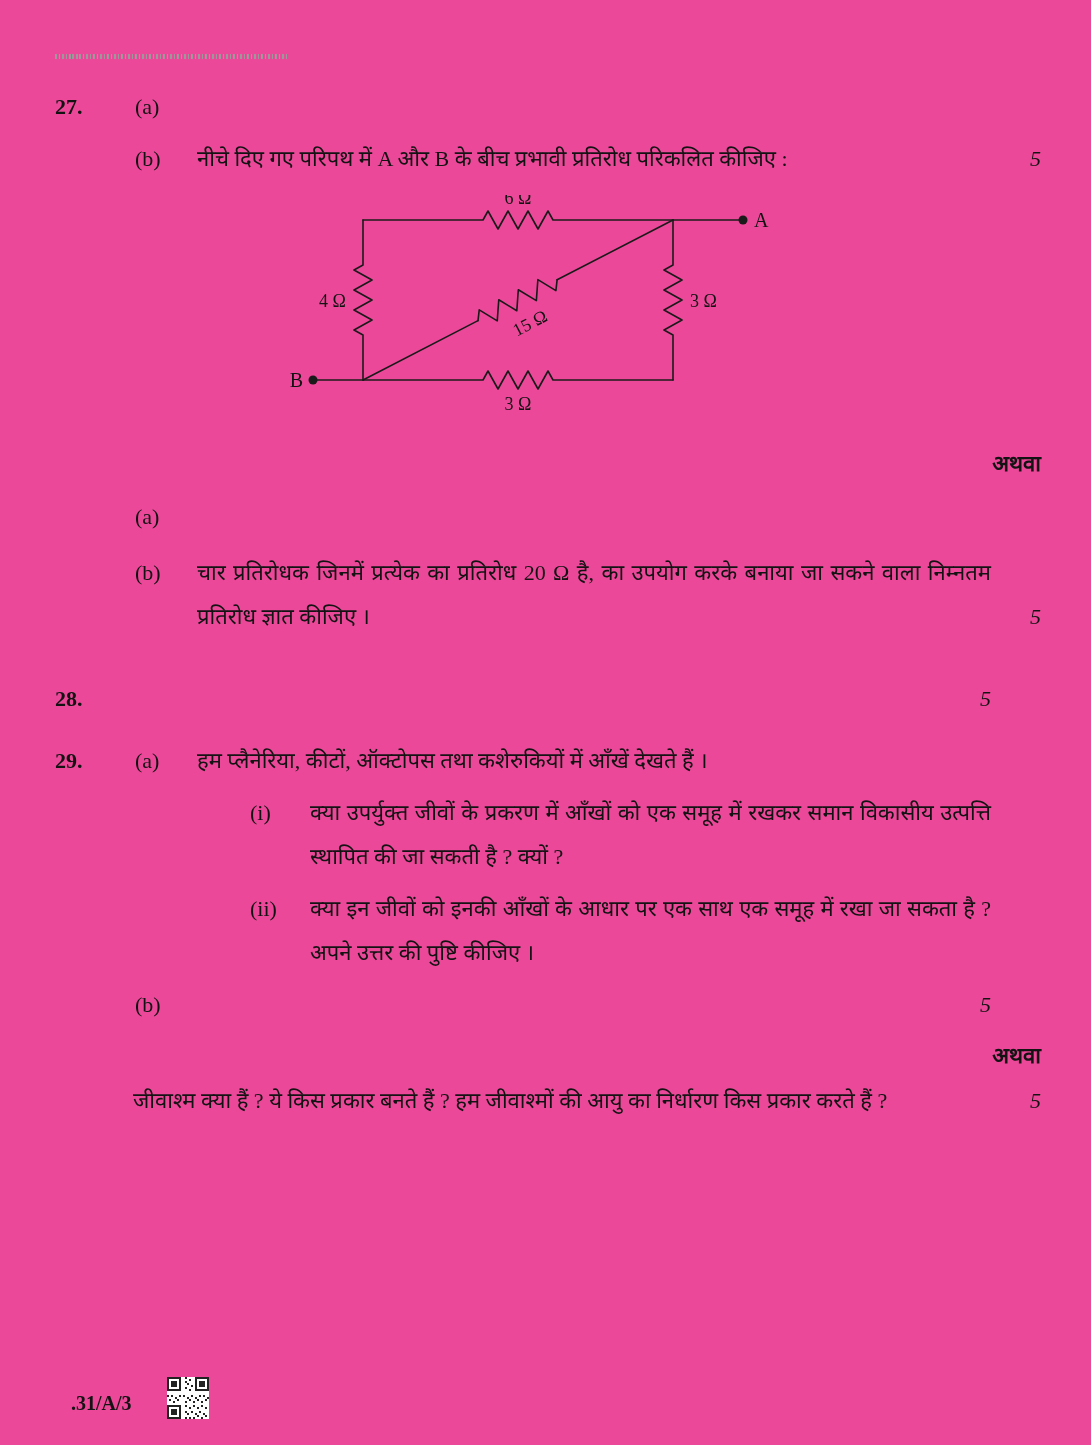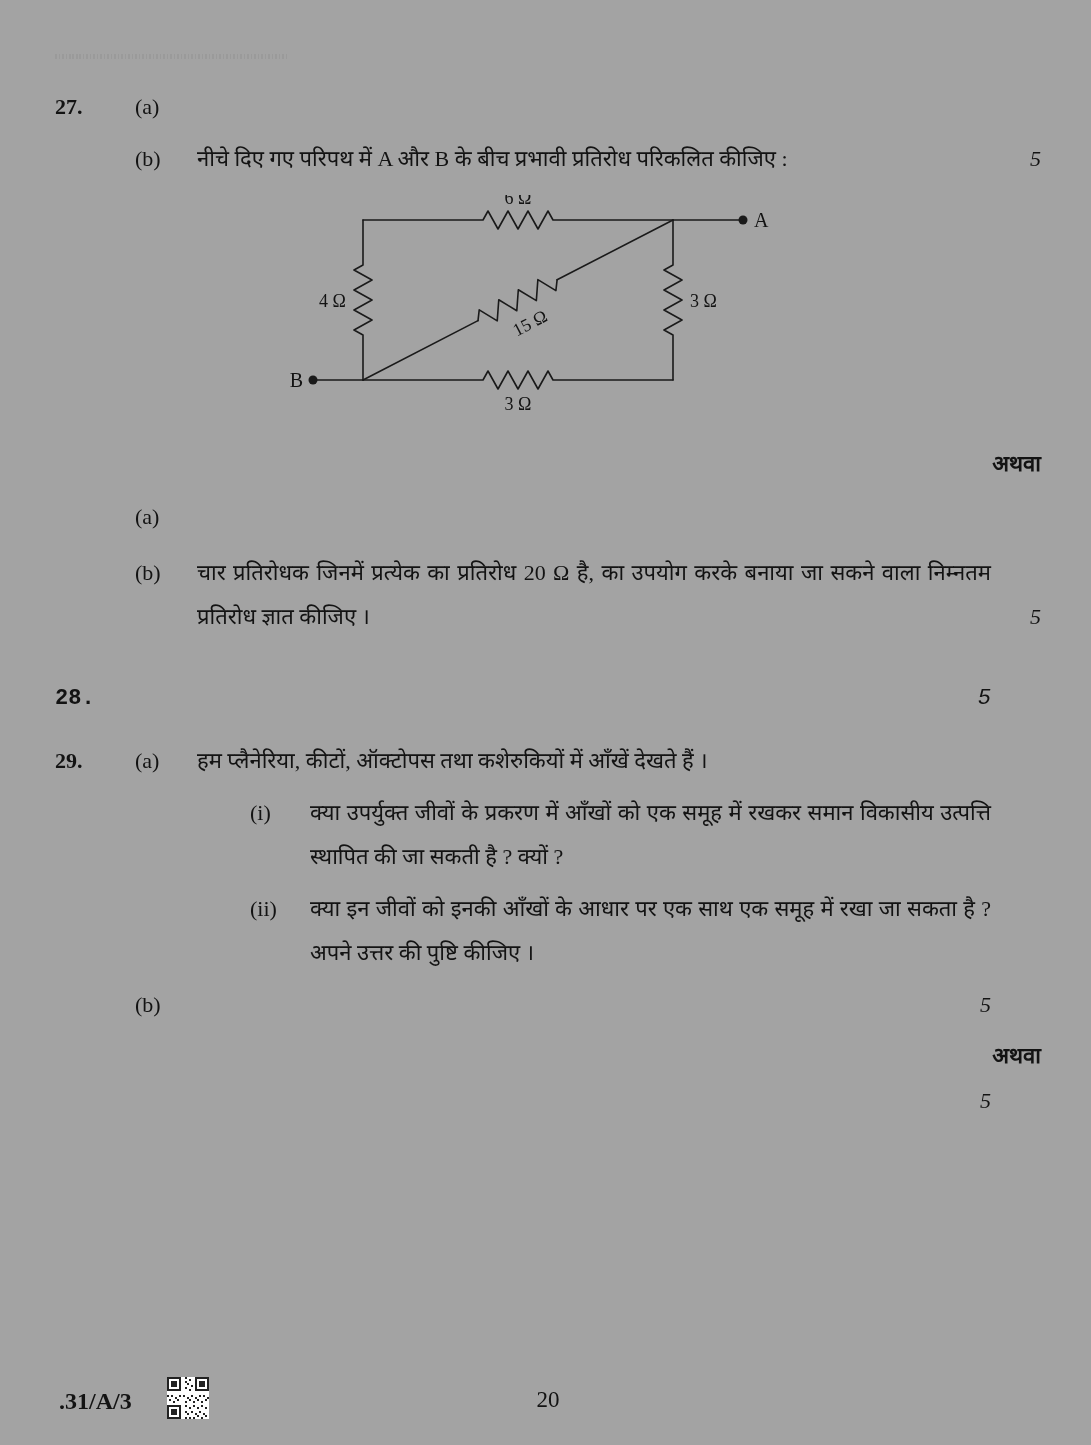--- a/index.html
+++ b/index.html
@@ -1,17 +1,17 @@
 <!DOCTYPE html>
 <html><head>
 <meta charset="utf-8">
 <style>
   html,body { margin:0; padding:0; background:#e8e8e8; }
   .page {
-    width:1091px; height:1445px; background:#a3a3a3; color:#131313;
+    width:1091px; height:1445px; background:#ec4899; color:#131313;
     position:relative; box-sizing:border-box; overflow:hidden;
     padding:52px 50px 0 55px; margin:0 auto;
     font-family:"Liberation Serif","DejaVu Serif",serif;
   }
   .micro {
     width:232px; height:5px; margin:2px 0 26px 0;
     background:repeating-linear-gradient(90deg,#9a9a9a 0 1.5px,transparent 1.5px 3.5px);
   }
   .row { display:grid; grid-template-columns:80px 62px 1fr 50px; font-size:22px; line-height:2.0; }
   .row.q28row { grid-template-columns:80px 1fr 50px; }
@@ -19,25 +19,25 @@
   .row.orrow  { grid-template-columns:78px 1fr 50px; }
   .num { font-weight:bold; }
   .txt { text-align:justify; }
   .marks { font-style:italic; text-align:right; align-self:end; }
   .or-head { text-align:right; font-weight:bold; font-size:22px; margin:20px 0 18px 0; }
   .circuit { display:flex; justify-content:center; margin:14px 0 4px 0; }
   .circuit svg { font-family:"Liberation Serif","DejaVu Serif",serif; }
   .mt8  { margin-top:8px; }
   .mt12 { margin-top:12px; }
   .mt18 { margin-top:18px; }
-  .mt38 { margin-top:38px;font-family:Liberation Mono, monospace; }
+  .mt38 { margin-top:38px; }
   .footer {
     position:absolute; left:55px; right:50px; bottom:18px; height:52px;
   }
-  .footer .code { position:absolute; left:4px; bottom:12px; font-weight:bold; font-size:24px; }
+  .footer .code { position:absolute; left:16px; bottom:12px; font-weight:bold; font-size:20px; }
   .footer .qr { position:absolute; left:112px; bottom:4px; }
   .footer .pageno { position:absolute; left:0; right:0; bottom:14px; text-align:center; font-size:23px; }
 </style>
 </head>
 <body>
 
 <div class="page">
 
   <div class="micro"></div>
 
@@ -135,20 +135,21 @@
   <div class="row mt8">
     <div class="num"></div>
     <div class="lbl">(b)</div>
     <div class="marks">5</div>
   </div>
 
   <div class="or-head" style="margin:12px 0 10px 0;">अथवा</div>
 
   <div class="row orrow">
     <div></div>
+    <div class="txt">जीवाश्म क्या हैं ? ये किस प्रकार बनते हैं ? हम जीवाश्मों की आयु का निर्धारण किस प्रकार करते हैं ?</div>
     <div class="marks">5</div>
   </div>
 
   <div class="footer">
     <div class="code">.31/A/3</div>
     <div class="qr">
       <svg width="42" height="42" viewBox="0 0 21 21" shape-rendering="crispEdges">
         <rect width="21" height="21" fill="#ffffff"></rect>
         <g fill="#222222">
           <rect x="0" y="0" width="7" height="7"></rect>
@@ -161,16 +162,15 @@
           <rect x="1" y="15" width="5" height="5"></rect>
         </g>
         <g fill="#222222">
           <rect x="2" y="2" width="3" height="3"></rect>
           <rect x="16" y="2" width="3" height="3"></rect>
           <rect x="2" y="16" width="3" height="3"></rect>
           <path d="M9 0h1v1H9zM11 1h1v1h-1zM9 2h1v1H9zM10 3h1v1h-1zM12 4h1v1h-1zM9 5h1v1H9zM11 6h1v1h-1zM0 9h1v1H0zM2 9h1v1H2zM4 10h1v1H4zM6 9h1v1H6zM8 9h1v1H8zM10 10h1v1h-1zM12 9h1v1h-1zM14 10h1v1h-1zM16 9h1v1h-1zM18 9h1v1h-1zM20 10h1v1h-1zM1 11h1v1H1zM3 12h1v1H3zM5 11h1v1H5zM9 12h1v1H9zM11 11h1v1h-1zM13 12h1v1h-1zM15 11h1v1h-1zM17 12h1v1h-1zM19 11h1v1h-1zM9 14h1v1H9zM11 15h1v1h-1zM13 14h1v1h-1zM15 15h1v1h-1zM17 14h1v1h-1zM19 15h1v1h-1zM9 17h1v1H9zM10 18h1v1h-1zM12 17h1v1h-1zM14 18h1v1h-1zM16 17h1v1h-1zM18 18h1v1h-1zM9 20h1v1H9zM11 20h1v1h-1zM13 20h1v1h-1zM15 19h1v1h-1zM17 20h1v1h-1zM19 19h1v1h-1z"></path>
         </g>
       </svg>
     </div>
-    <div class="pageno">20</div>
   </div>
 
 </div>
 
 </body></html>

